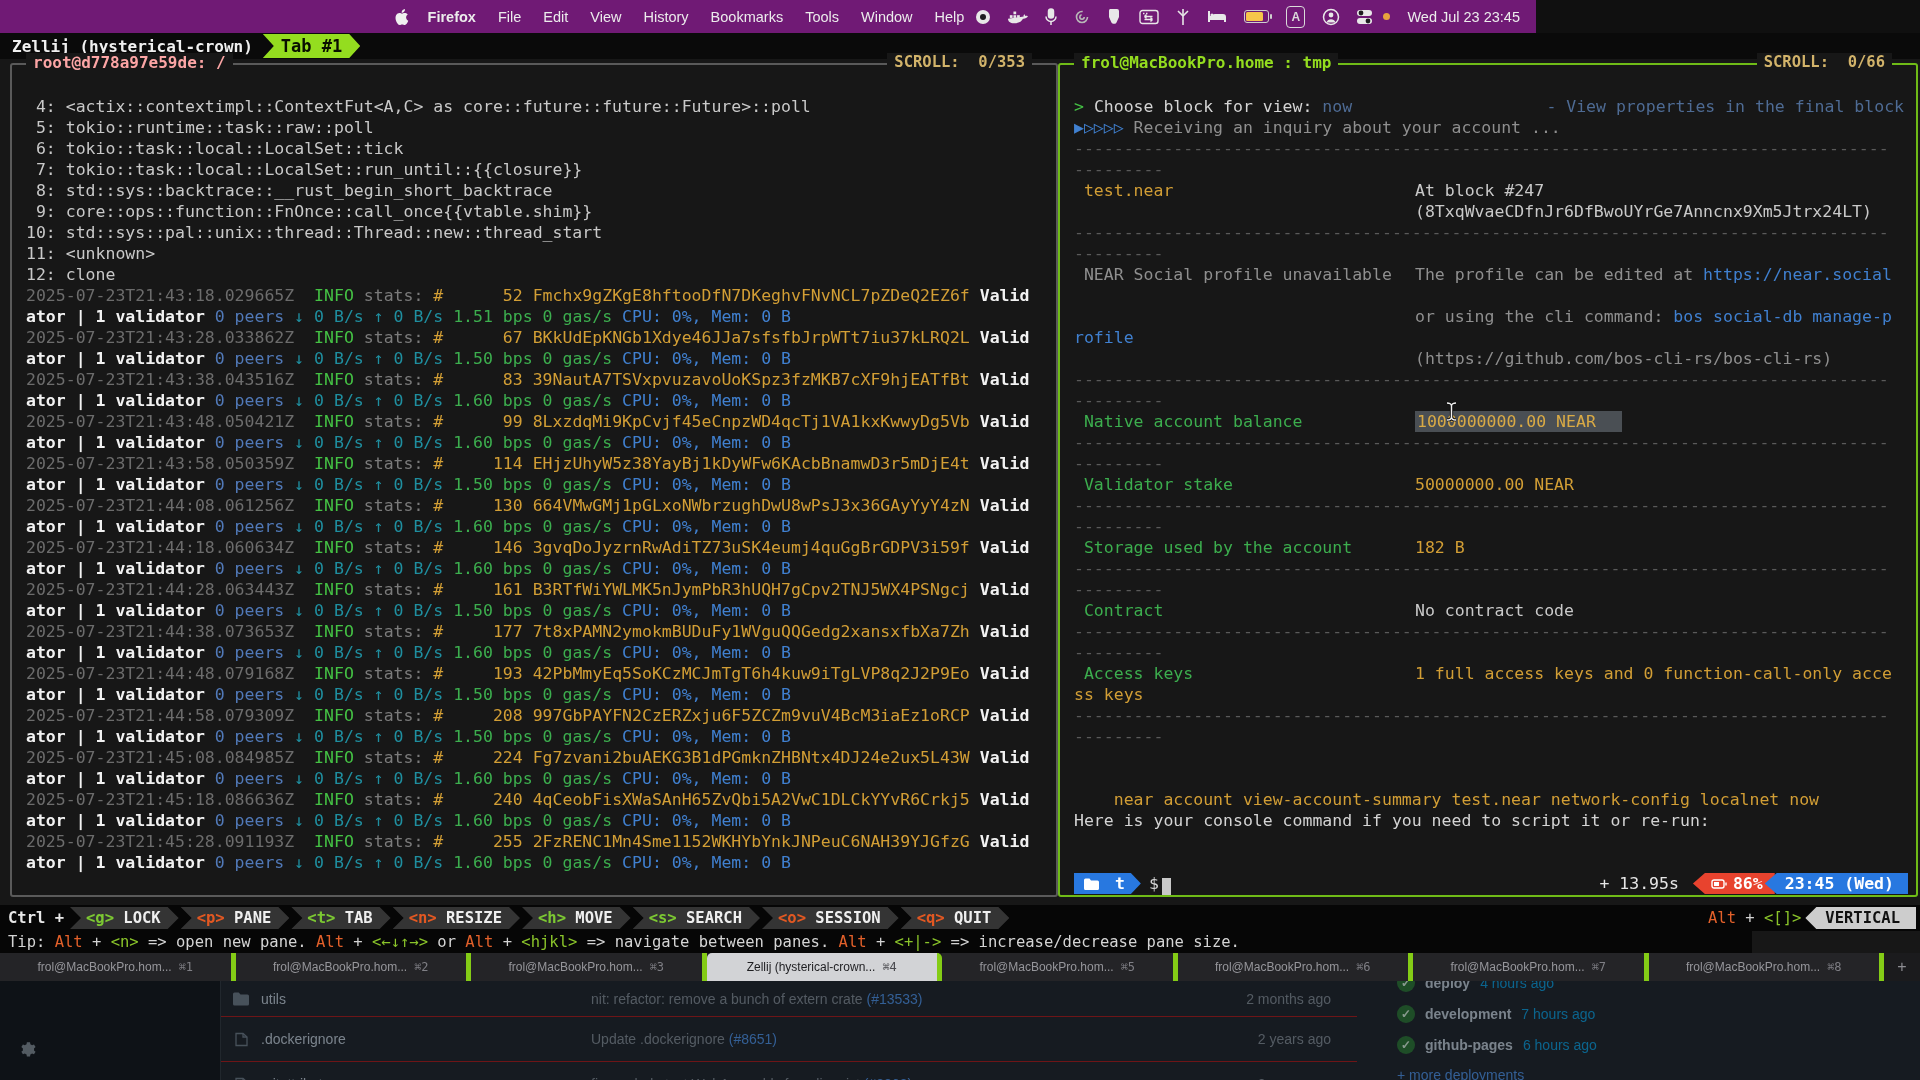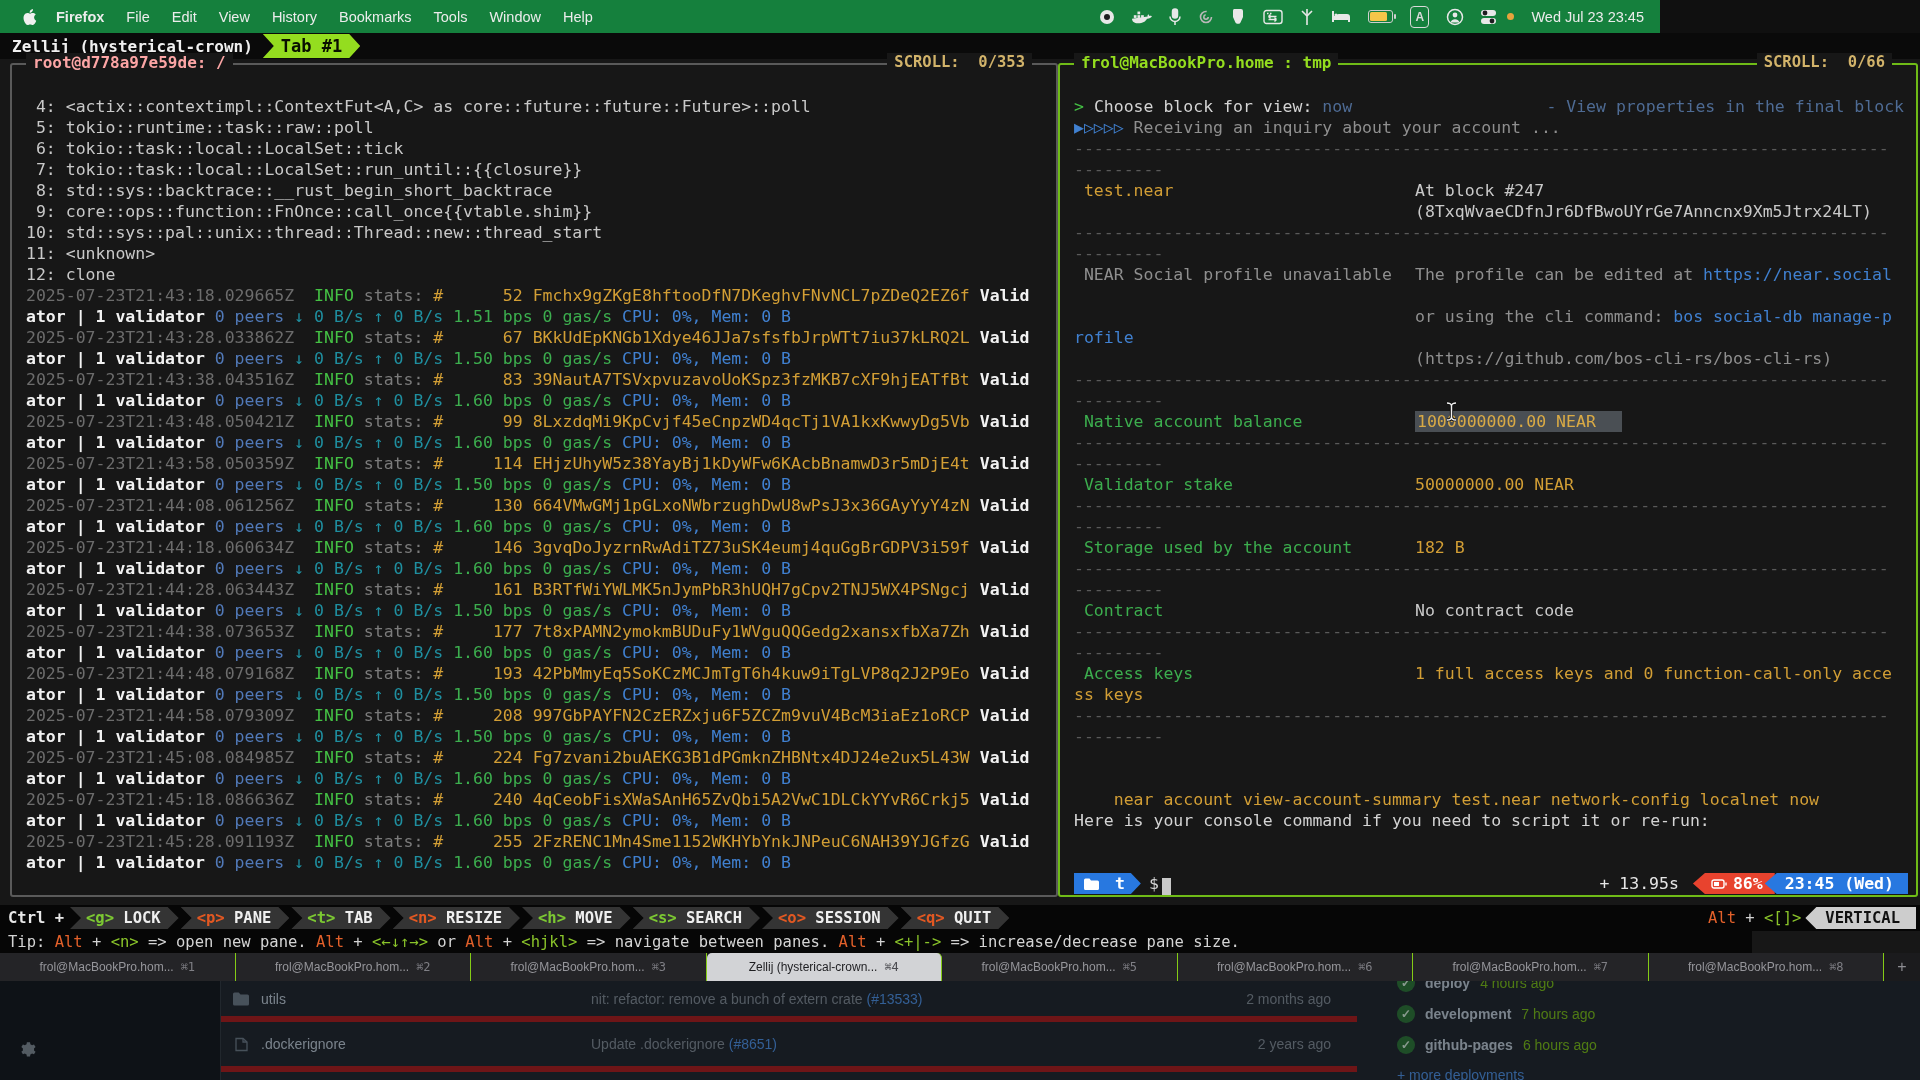--- a/index.html
+++ b/index.html
@@ -1,22 +1,22 @@
 <!DOCTYPE html>
 <html><head>
 <meta charset="utf-8">
 <style>
   html,body{margin:0;padding:0;background:#000;}
   .screen{position:relative;width:1920px;height:1080px;overflow:hidden;background:#101010;
           font-family:"Liberation Sans",sans-serif;}
   .mono{font-family:"DejaVu Sans Mono",monospace;}
 
   
-  .menubar{position:absolute;left:0;top:0;width:1660px;height:33px;background:#15803d;
-           display:flex;align-items:center;justify-content:space-between;color:#ececec;}
+  .menubar{position:absolute;left:0;top:0;width:1536px;height:33px;background:#701a75;
+           display:flex;align-items:center;justify-content:flex-end;color:#ececec;}
   .mb-left{display:flex;align-items:center;}
   .mb-left .apple{margin:0 8px 0 22px;display:flex;align-items:center;}
   .mb-items{display:flex;list-style:none;margin:0;padding:0;font-size:14.5px;}
   .mb-items li{padding:0 11px;cursor:default;}
   .mb-items li:first-child{font-weight:bold;}
   .mb-right{display:flex;align-items:center;gap:17px;margin-right:16px;}
   .mb-right .icon{display:flex;align-items:center;justify-content:center;height:20px;}
   .mb-clock{font-size:14.5px;white-space:pre;}
   .batt-body{position:relative;width:23px;height:11px;border:1px solid #cfcfcf;border-radius:3px;display:inline-block;}
   .batt-fill{position:absolute;left:1px;top:1px;bottom:1px;width:17px;background:#f6c64a;border-radius:1.5px;}
@@ -83,45 +83,45 @@
   .rib-light{display:inline-flex;align-items:center;height:22px;background:#cdcdcd;color:#101010;font-weight:bold;
              padding:0 16px 0 20px;margin-right:4px;white-space:pre;
              clip-path:polygon(0 50%,11px 0,100% 0,100% 100%,11px 100%);}
   .c-orange{color:#e2602a}.c-limegr{color:#8ac42a}
   .tipline{position:absolute;left:0;top:898px;width:1752px;height:22px;background:#060606;
            display:flex;align-items:center;font-size:15.5px;white-space:pre;}
 
   
   .termtabs{position:absolute;left:0;top:953px;width:1920px;height:28px;background:#1b1b1d;display:flex;}
   .ttab{flex:1;display:flex;align-items:center;justify-content:center;gap:7px;font-size:12px;
-        color:#96969b;background:#242427;border-right:1px solid #84cc16;cursor:default;white-space:nowrap;overflow:hidden;}
+        color:#96969b;background:#242427;border-right:5px solid #84cc16;cursor:default;white-space:nowrap;overflow:hidden;}
   .ttab .short{color:#7f7f85;}
   .ttab.active{background:#d2d3d6;color:#1e1e21;border-radius:5px 5px 0 0;}
   .ttab.active .short{color:#4a4a4f;}
   .ttab-plus{width:36px;display:flex;align-items:center;justify-content:center;color:#8e8e93;
              background:#1b1b1d;font-size:16px;}
 
   
   .browser{position:absolute;left:0;top:981px;width:1920px;height:99px;background:#1c2128;overflow:hidden;}
   .b-rail{position:absolute;left:0;top:0;width:220px;height:99px;background:#14181d;}
   .b-gear{position:absolute;left:16px;top:58px;}
   .b-files{position:absolute;left:220px;top:0;width:1136px;height:99px;background:#22272e;
            border-left:1px solid #343b43;border-right:1px solid #343b43;}
-  .f-row{display:flex;align-items:center;height:44px;border-top:6px solid #b91c1c;font-size:14px;}
+  .f-row{display:flex;align-items:center;height:44px;border-top:1px solid #b91c1c;font-size:14px;}
   .f-row:first-child{border-top:none;height:35px;}
   .f-icon{width:40px;display:flex;justify-content:center;}
   .f-name{width:330px;color:#cdd9e5;}
   .f-msg{flex:1;color:#8b949e;white-space:nowrap;overflow:hidden;}
   .f-msg .lnk{color:#539bf5;}
   .f-date{width:130px;text-align:right;margin-right:26px;color:#8b949e;}
   .b-side{position:absolute;left:1357px;top:0;width:563px;height:99px;background:#22272e;padding-top:0;}
   .d-item{display:flex;align-items:center;gap:10px;margin:0 0 13px 40px;font-size:14px;}
   .d-item:first-child{margin-top:-7px;}
   .d-name{color:#cdd9e5;font-weight:bold;}
-  .d-time{color:#84cc16;}
+  .d-time{color:#0ea5e9;}
   .d-more{margin:0 0 0 40px;font-size:14px;color:#539bf5;}
   .b-dim{position:absolute;inset:0;background:rgba(8,11,16,0.42);pointer-events:none;}
   .check{width:18px;height:18px;border-radius:50%;background:#2f7d38;display:flex;align-items:center;
          justify-content:center;color:#e6ffe9;font-size:12px;font-weight:bold;}
 </style>
 </head>
 <body>
 
 <div class="screen">
 

